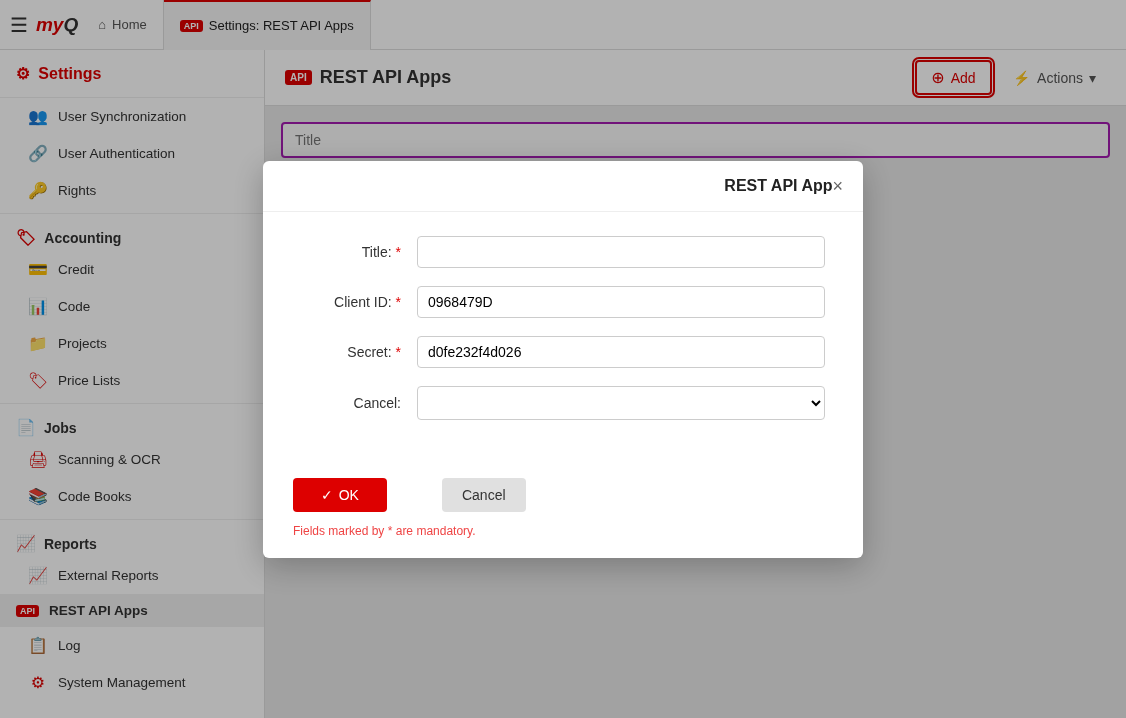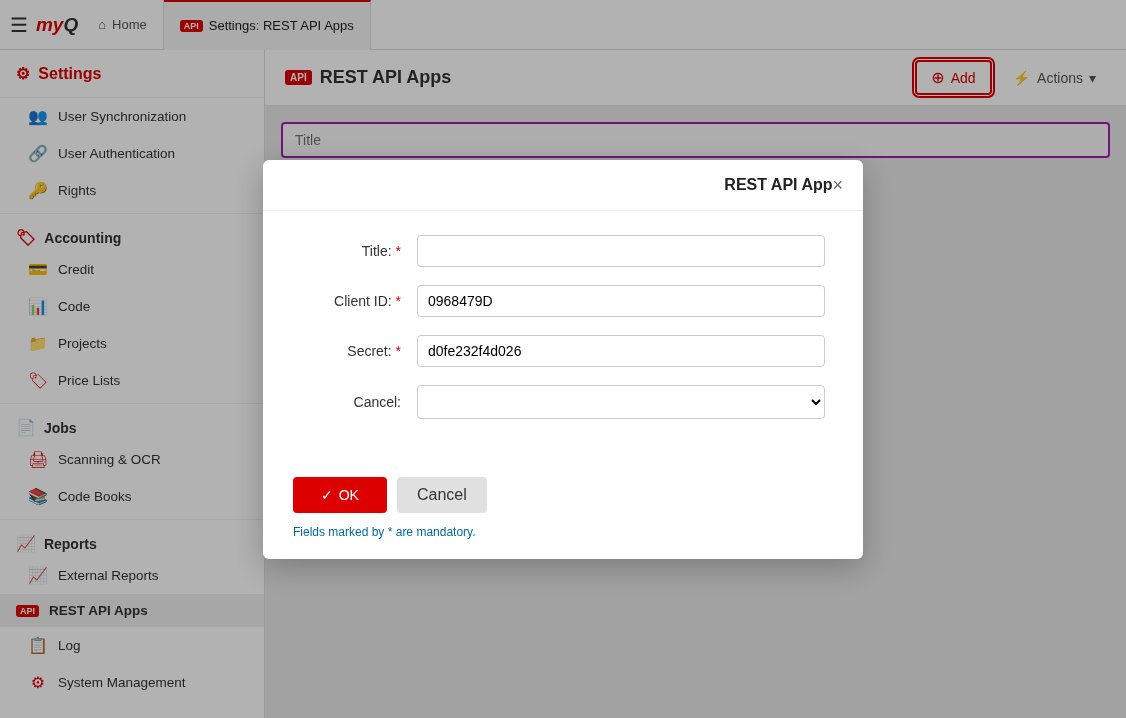--- a/index.html
+++ b/index.html
@@ -49,22 +49,22 @@
     .modal-close { cursor: pointer; font-size: 18px; color: #666; background: none; border: none; line-height: 1; }
     .modal-body { padding: 24px 38px; }
     .form-row { display: flex; align-items: center; margin-bottom: 18px; }
     .form-label { width: 100px; text-align: right; margin-right: 16px; font-size: 14px; color: #333; }
     .form-label .req { color: #d00; }
     .form-control { flex: 1; border: 1px solid #ccc; border-radius: 4px; padding: 7px 10px; font-size: 14px; outline: none; background: #fff; }
     .form-select { flex: 1; border: 1px solid #ccc; border-radius: 4px; padding: 7px 10px; font-size: 14px; outline: none; background: #fff; appearance: auto; }
     .modal-footer { padding: 16px 30px 20px; display: flex; flex-direction: column; align-items: flex-start; gap: 12px; }
     .modal-btns { display: flex; gap: 10px; }
     .btn-ok { background: #d00; color: #fff; border: none; border-radius: 4px; padding: 9px 28px; font-size: 14px; cursor: pointer; display: flex; align-items: center; gap: 6px; font-weight: 500; }
-    .btn-cancel { background: #e0e0e0; color: #333; border: none; border-radius: 4px; padding: 9px 20px; font-size: 16px; cursor: pointer; font-weight: 500; }
-    .mandatory-note { font-size: 12px; color: #0369a1; }
+    .btn-cancel { background: #e0e0e0; color: #333; border: none; border-radius: 4px; padding: 9px 20px; font-size: 14px; cursor: pointer; font-weight: 500; margin-left: 45px; }
+    .mandatory-note { font-size: 12px; color: #ef4444; }
   </style>
 </head>
 <body>
 
 <div class="topbar">
   <span class="hamburger">☰</span>
   <div class="logo">my<span>Q</span></div>
   <div class="nav-tab">
     <span>⌂</span>
     <span>Home</span>

